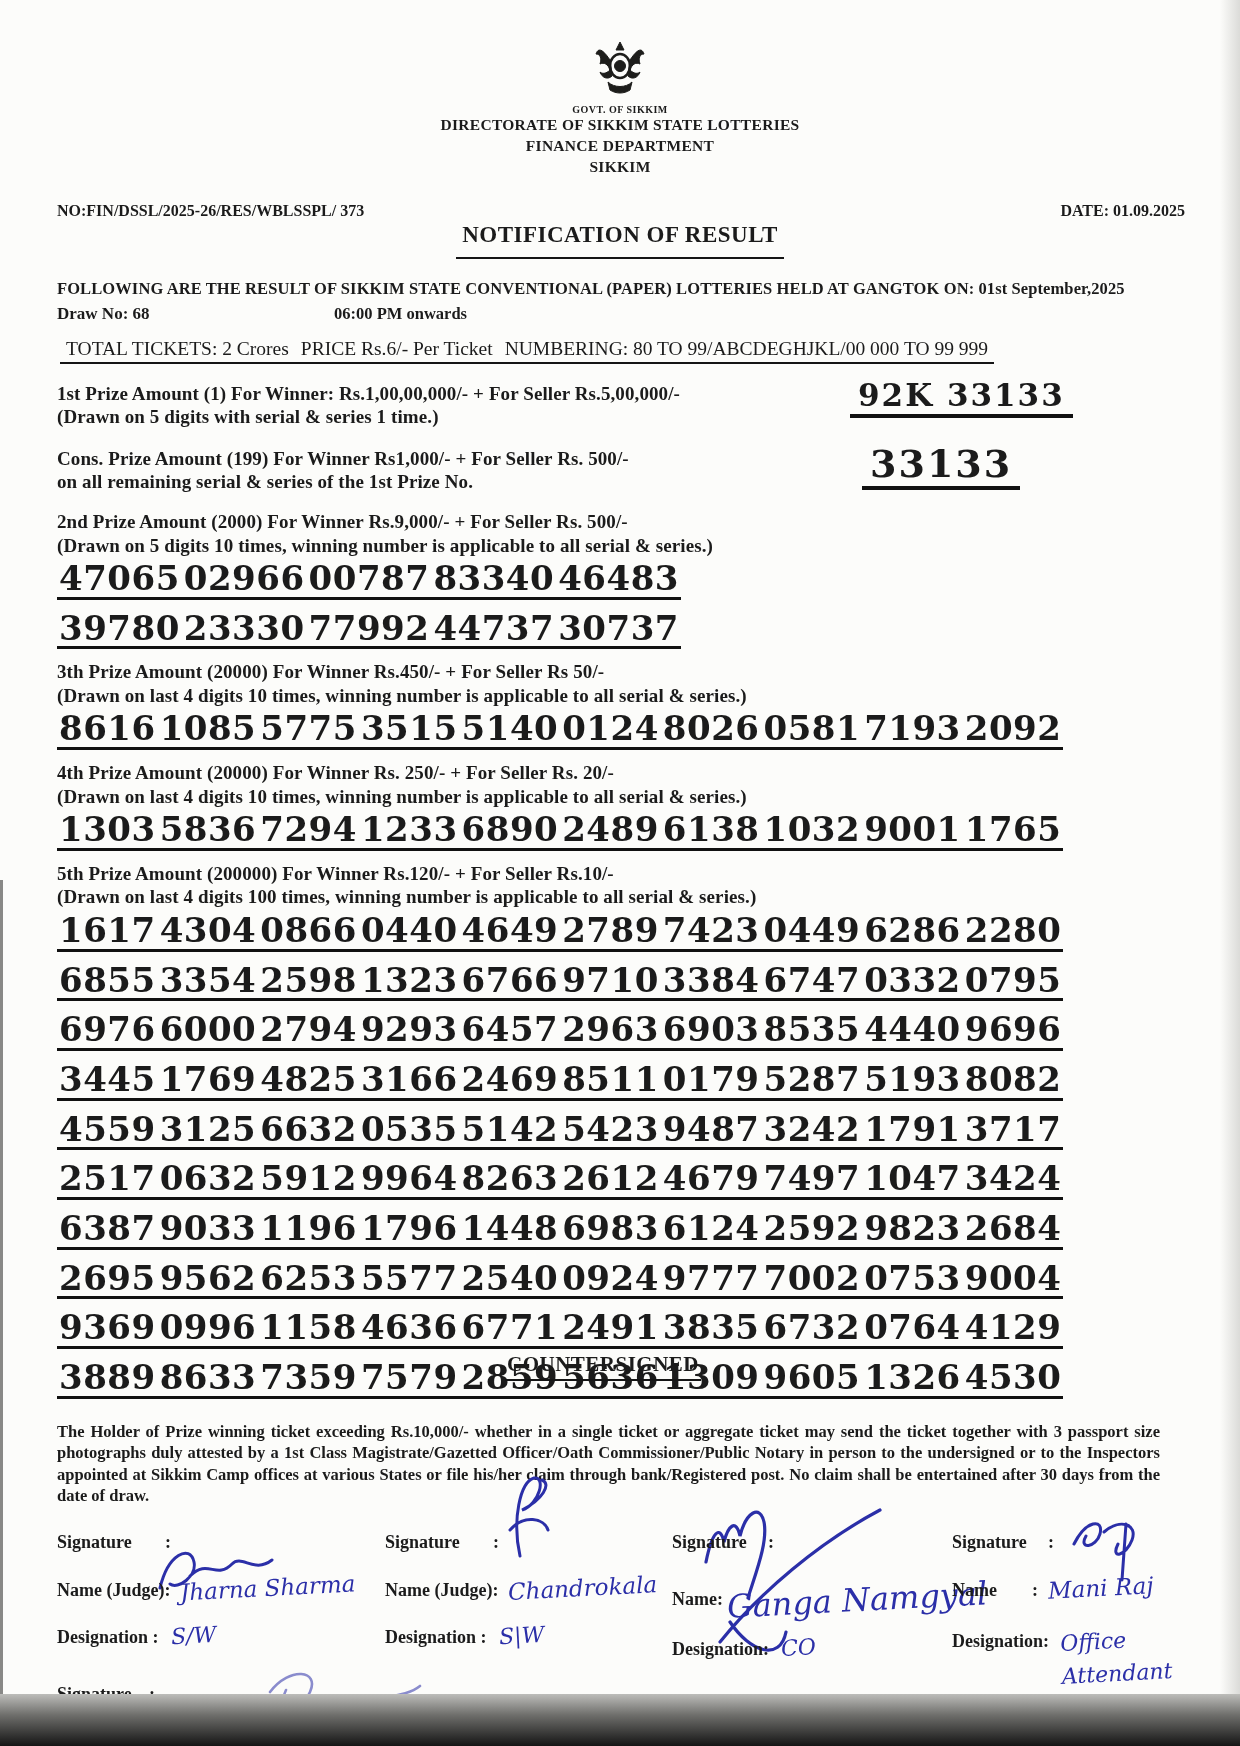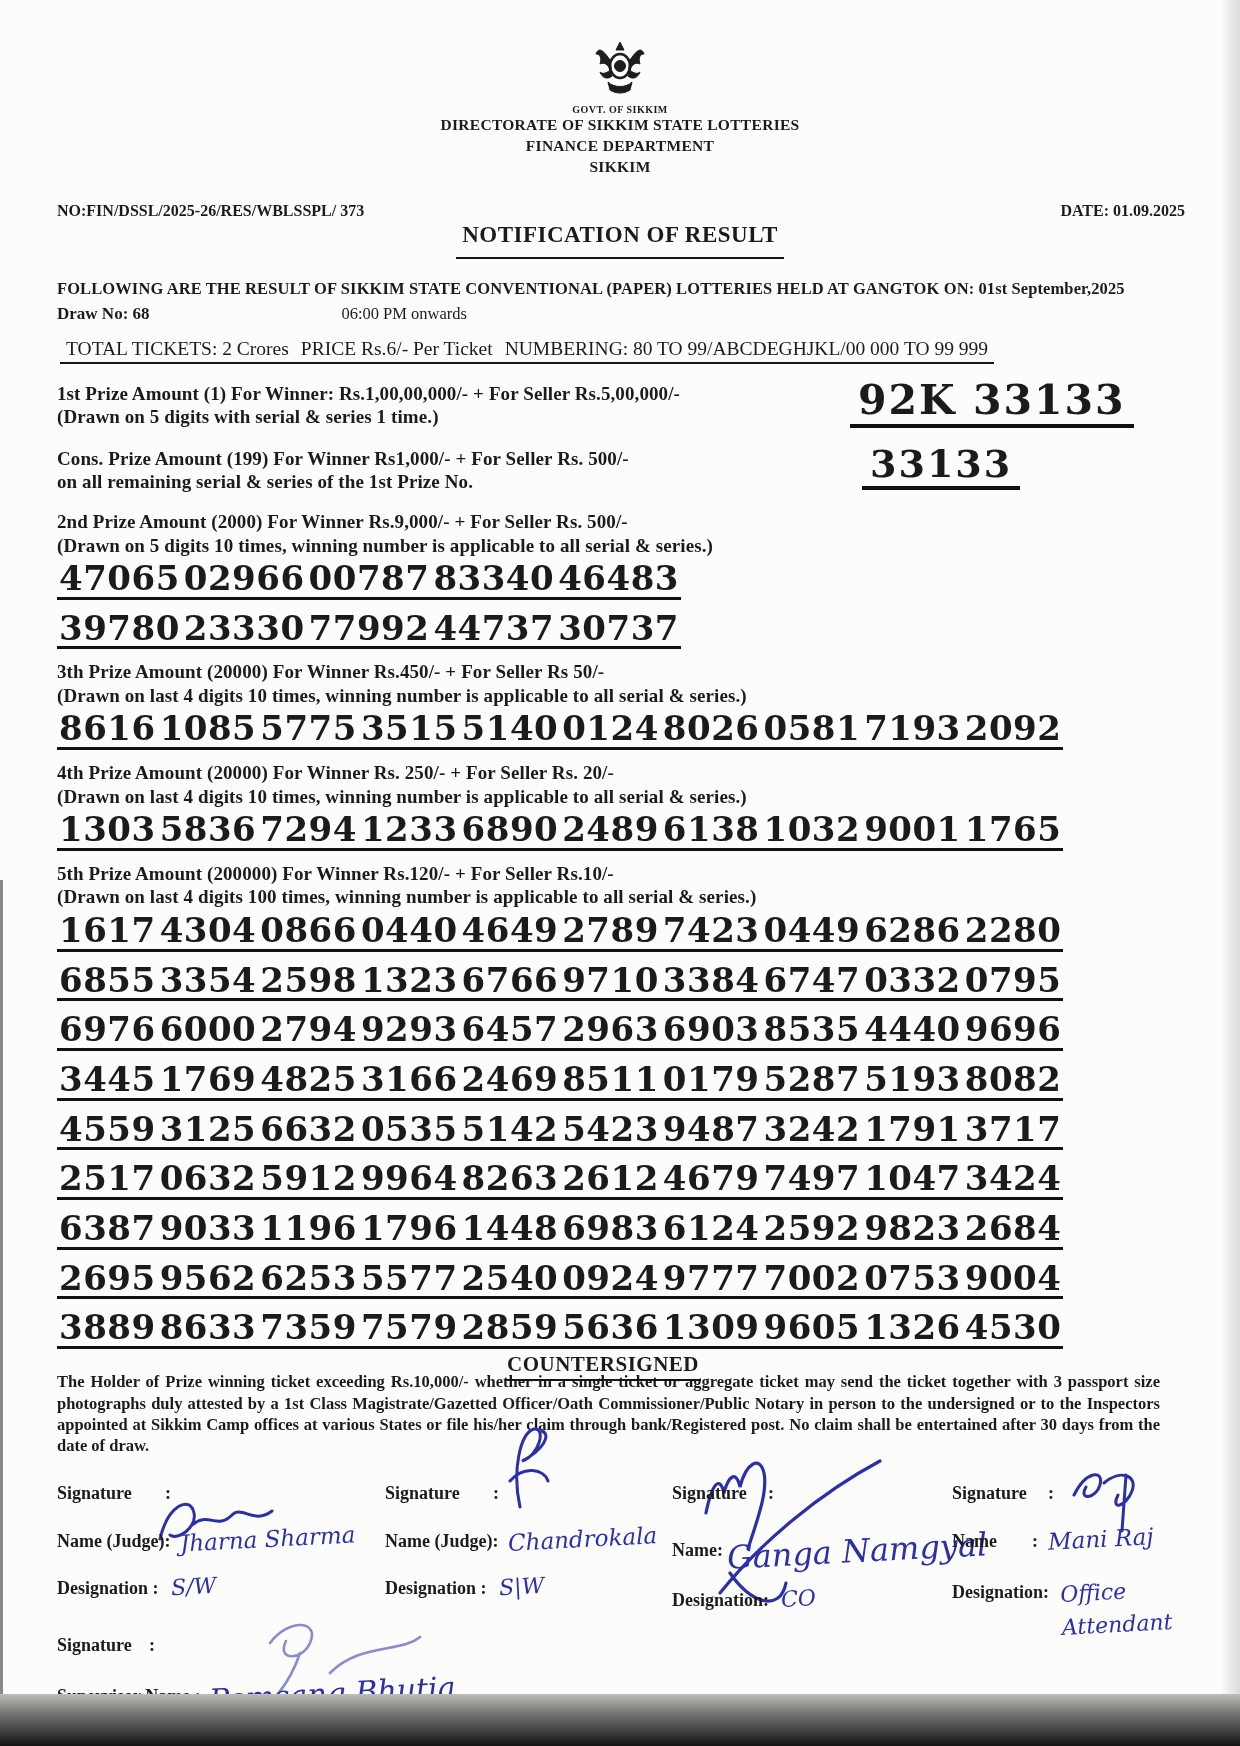--- a/index.html
+++ b/index.html
@@ -13,29 +13,29 @@
   .emblem-caption{font-size:10px;font-weight:bold;letter-spacing:.5px;margin-top:2px;}
   .hdr-line{font-size:15.5px;font-weight:bold;letter-spacing:.3px;line-height:1.35;}
   .refline{display:flex;justify-content:space-between;padding:0 55px 0 57px;font-weight:bold;font-size:16px;margin-top:24px;}
   .title-row{text-align:center;margin-top:2px;}
   .doc-title{display:inline-block;font-size:23px;font-weight:bold;letter-spacing:.5px;border-bottom:2.5px solid #151515;padding:0 6px 9px;}
   .resultline{padding:0 40px 0 57px;font-size:16.5px;font-weight:bold;margin-top:20px;letter-spacing:.1px;}
   .drawrow{display:flex;align-items:baseline;padding:0 55px 0 57px;margin-top:5px;}
   .drawrow .left{width:220px;font-size:17px;font-weight:bold;}
   .drawrow .mid{flex:1;text-align:center;}
   .lottery-name{display:inline-block;font-size:23px;font-weight:bold;border-bottom:2.5px solid #151515;padding:0 8px 2px;letter-spacing:.3px;}
-  .drawrow .right{width:190px;text-align:right;font-size:16.5px;font-weight:normal;}
+  .drawrow .right{width:190px;text-align:right;font-size:16.5px;font-weight:bold;}
   .tickets-row{display:flex;padding-left:60px;margin-top:14px;font-size:19.5px;}
   .tickets-row span{border-bottom:2.5px solid #151515;padding:0 6px 2px;}
   
   .prize-sec{position:relative;padding-left:57px;margin-top:12px;}
   .p-line{font-size:19px;font-weight:bold;line-height:1.24;letter-spacing:.1px;}
   .big-num{
     position:absolute;top:-2px;left:850px;
-    font-family:"DejaVu Serif", serif;font-weight:700;font-size:41px;line-height:1.0;
+    font-family:"DejaVu Serif", serif;font-weight:700;font-size:31px;line-height:1.0;
     border-bottom:4px solid #111;padding:0 8px 3px;letter-spacing:2px;white-space:nowrap;
   }
   .num-grid{margin-top:4px;}
   .num-row{display:flex;margin-bottom:11px;}
   .num-row .num{
     font-family:"DejaVu Serif", serif;font-weight:700;font-size:34px;line-height:1.02;
     border-bottom:3.5px solid #111;padding:0 2px 1px;letter-spacing:.5px;
   }
   .w5{width:575px;}
   .w10{width:922px;}
@@ -272,20 +272,32 @@
           <span class="num">6253</span>
           <span class="num">5577</span>
           <span class="num">2540</span>
           <span class="num">0924</span>
           <span class="num">9777</span>
           <span class="num">7002</span>
           <span class="num">0753</span>
           <span class="num">9004</span>
         </div>
         <div class="num-row">
+          <span class="num">9369</span>
+          <span class="num">0996</span>
+          <span class="num">1158</span>
+          <span class="num">4636</span>
+          <span class="num">6771</span>
+          <span class="num">2491</span>
+          <span class="num">3835</span>
+          <span class="num">6732</span>
+          <span class="num">0764</span>
+          <span class="num">4129</span>
+        </div>
+        <div class="num-row">
           <span class="num">3889</span>
           <span class="num">8633</span>
           <span class="num">7359</span>
           <span class="num">7579</span>
           <span class="num">2859</span>
           <span class="num">5636</span>
           <span class="num">1309</span>
           <span class="num">9605</span>
           <span class="num">1326</span>
           <span class="num">4530</span>

